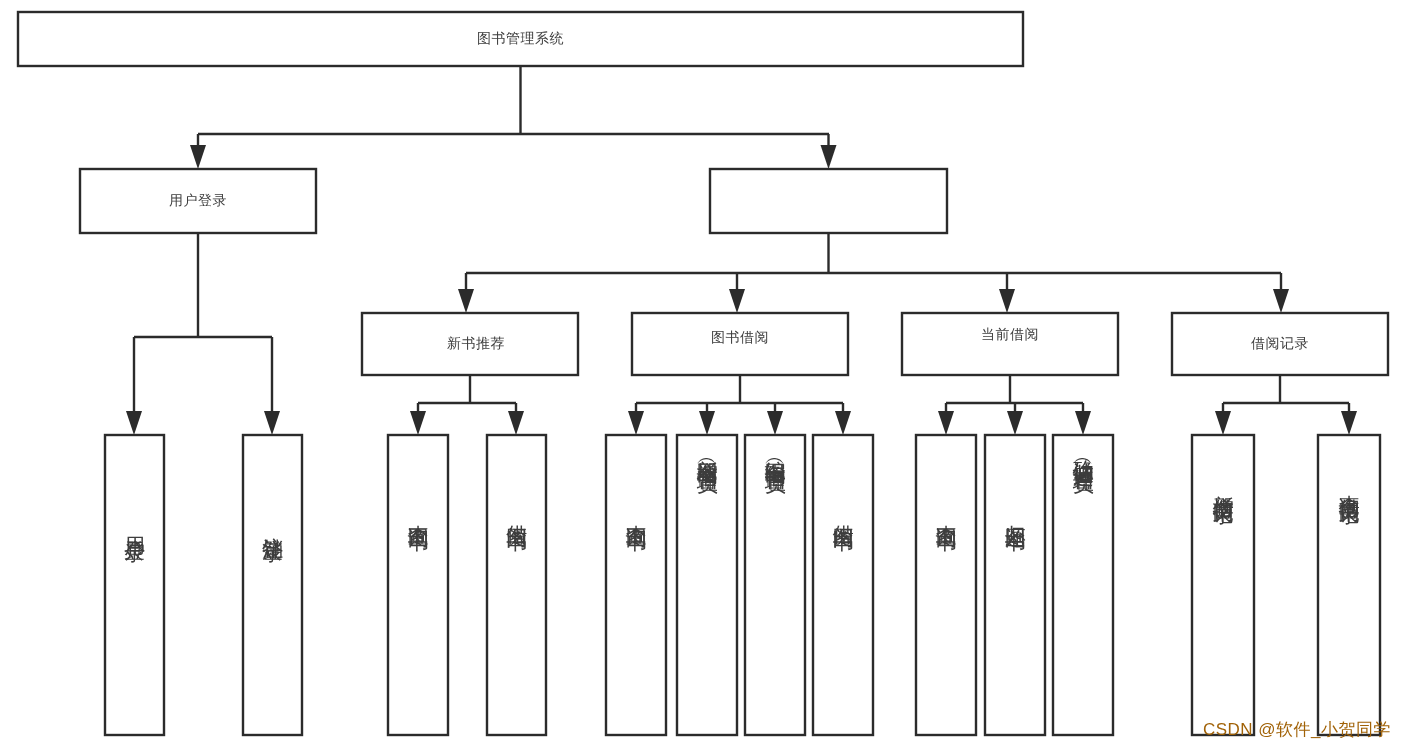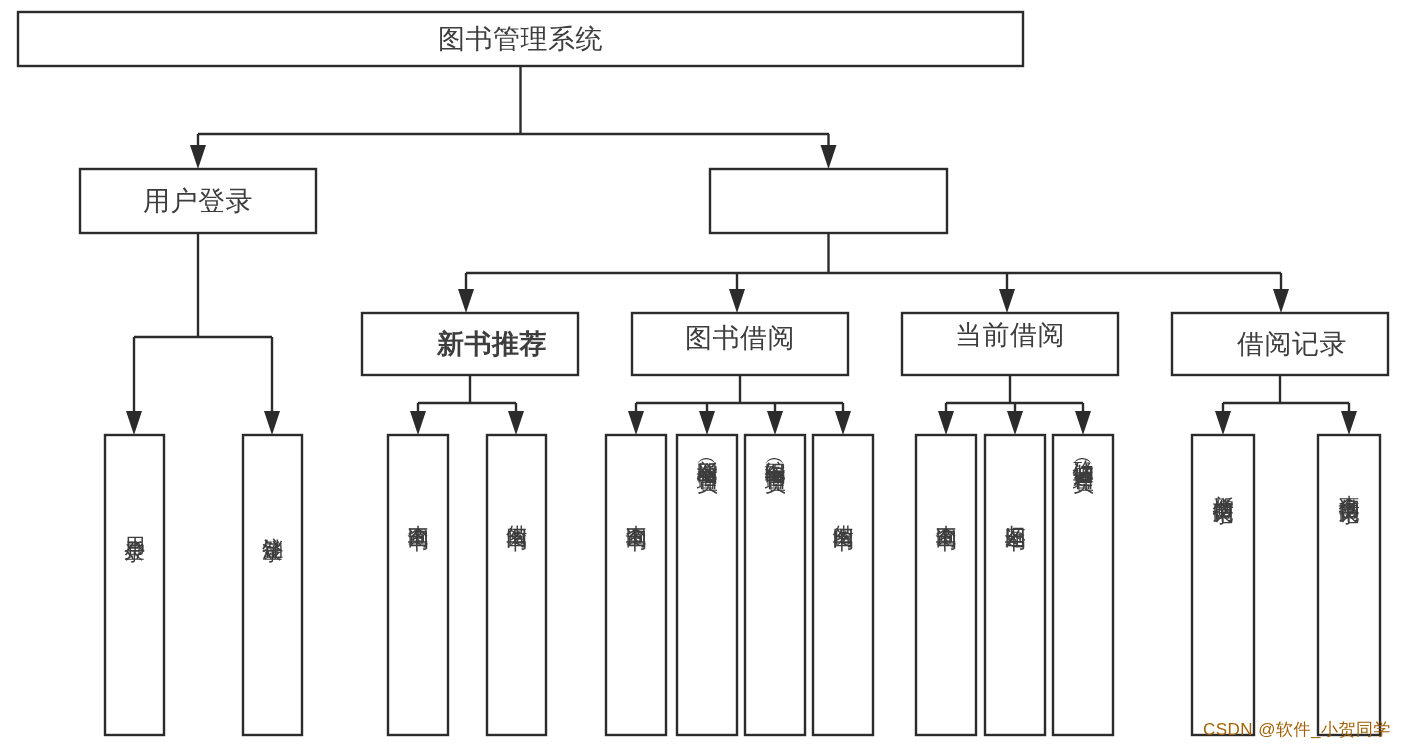--- a/index.html
+++ b/index.html
@@ -58,21 +58,21 @@
   }
   .htext-wrap {
     position: absolute;
     display: flex;
     align-items: center;
     justify-content: center;
     pointer-events: none;
   }
   .htext {
     font-family: "Liberation Sans", "DejaVu Sans", sans-serif;
-    font-size: 27px;
+    font-size: 14px;
     color: #3d3d3d;
     white-space: nowrap;
     letter-spacing: 0.5px;
   }
   #watermark {
     position: absolute;
     right: 14px;
     bottom: 6px;
     font-family: "Liberation Sans", "DejaVu Sans", sans-serif;
     font-size: 17px;
@@ -187,30 +187,30 @@
   </svg>
 
   <div class="htext-wrap" style="left:18px; top:12px; width:1005px; height:54px;">
     <span class="htext">图书管理系统</span>
   </div>
 
   <div class="htext-wrap" style="left:80px; top:169px; width:236px; height:64px;">
     <span class="htext">用户登录</span>
   </div>
 
-  <div class="htext-wrap" style="left:384px; top:313px; width:216px; height:62px;font-weight:bold;">
+  <div class="htext-wrap" style="left:368px; top:313px; width:216px; height:62px;">
     <span class="htext">新书推荐</span>
   </div>
   <div class="htext-wrap" style="left:632px; top:313px; width:216px; height:50px;">
     <span class="htext">图书借阅</span>
   </div>
   <div class="htext-wrap" style="left:902px; top:313px; width:216px; height:44px;">
     <span class="htext">当前借阅</span>
   </div>
-  <div class="htext-wrap" style="left:1172px; top:313px; width:216px; height:62px;padding-left:12px;">
+  <div class="htext-wrap" style="left:1172px; top:313px; width:216px; height:62px;">
     <span class="htext">借阅记录</span>
   </div>
 
   <div class="vtext-wrap" style="left:105px; top:520px; width:59px; height:210px;">
     <span class="vtext">用户登录</span>
   </div>
   <div class="vtext-wrap" style="left:243px; top:520px; width:59px; height:210px;">
     <span class="vtext">注销登录</span>
   </div>
   <div class="vtext-wrap" style="left:388px; top:508px; width:60px; height:215px;">

